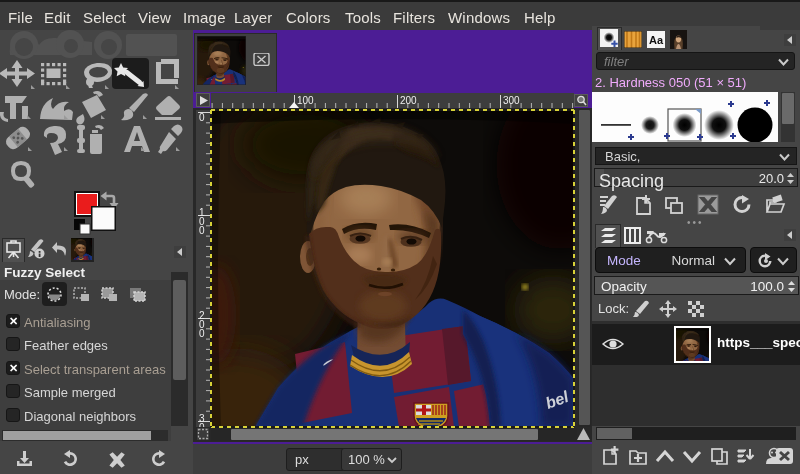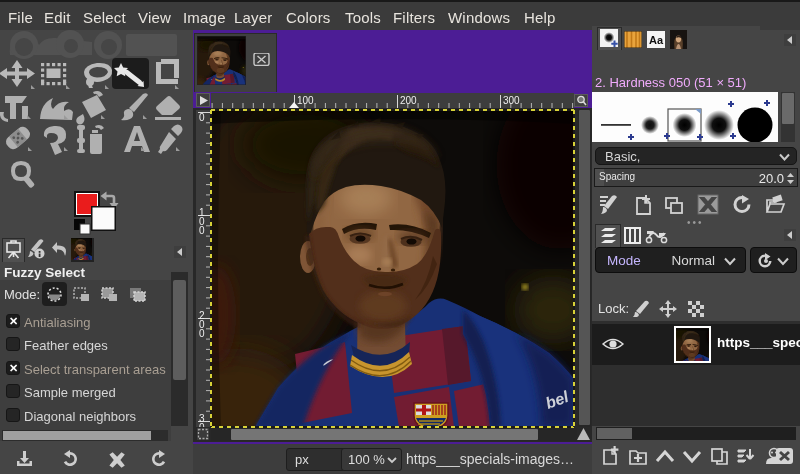--- a/index.html
+++ b/index.html
@@ -503,21 +503,20 @@
         <svg class="abs" style="right:4px;top:8px" width="10" height="8">
           <path d="M1 1 l4 4 4-4" stroke="#ccc" stroke-width="1.8" fill="none"></path>
         </svg>
       </div>
 <div class="combo" style="left:148px;top:418px;width:61px;height:23px;background:#383838">
         <span style="position:absolute;left:6px;top:3px">100 %</span>
         <svg class="abs" style="right:4px;top:8px" width="10" height="8">
           <path d="M1 1 l4 4 4-4" stroke="#ccc" stroke-width="1.8" fill="none"></path>
         </svg>
       </div>
-<div class="abs" style="left:213px;top:421px;font-size:14px;color:#d8d8d8">https___specials-images…</div>
 </div>
 <div id="rightcol">
 
 <div class="abs" style="left:5px;top:1px;width:25px;height:23px;background:#505050;border:1px solid #2a2a2a;border-bottom:none"></div>
 <svg class="abs" style="left:8px;top:3px" width="19" height="19">
         <rect x="0" y="0" width="18" height="18" fill="#f2f2f2"></rect>
         <circle cx="9" cy="8.5" r="5.5" fill="url(#softdot)"></circle>
         <path d="M13.5 11.5 v2.2 h-2.2 v2 h2.2 v2.2 h2 v-2.2 h2.2 v-2 h-2.2 v-2.2 Z" fill="#3752a8"></path>
       </svg>
 <svg class="abs" style="left:32px;top:5px" width="18" height="17">
@@ -533,20 +532,26 @@
         <rect width="17" height="19" fill="#171310"></rect>
         <path d="M4.5 19 Q3 7 8.5 5 Q14 7 12.5 19 Z" fill="#59402a"></path>
         <ellipse cx="8.5" cy="9" rx="2.6" ry="3.4" fill="#cfa57d"></ellipse>
         <path d="M6 19 Q7 14 8.5 14 Q10 14 11 19 Z" fill="#b89274"></path>
         <path d="M6.5 6 Q8.5 4.5 11 6 L11 8 Q8.5 6.5 6.5 8 Z" fill="#2e2118"></path>
       </svg>
 <svg class="abs" style="left:192px;top:8px" width="12" height="12">
         <rect width="12" height="12" fill="#3e3e3e"></rect>
         <path d="M8 2 v8 l-5-4 Z" fill="#ccc"></path>
       </svg>
+<div class="abs" style="left:4px;top:26px;width:199px;height:18px;background:#242424;border-radius:3px;border:1px solid #151515">
+ <span style="position:absolute;left:7px;top:1px;font-style:italic;font-size:13px;color:#808080">filter</span>
+ <svg class="abs" style="right:5px;top:5px" width="11" height="9">
+          <path d="M1 1.5 l4.5 5 4.5-5" stroke="#c9c9c9" stroke-width="2" fill="none"></path>
+        </svg>
+</div>
 <div class="abs" style="left:3px;top:49px;font-size:13px;color:#f0abfc">2. Hardness 050 (51 × 51)</div>
 <div class="abs" style="left:0;top:66px;width:186px;height:50px;background:#fdfdfd">
 <svg width="186" height="50">
  <rect x="9" y="32" width="30" height="1.8" fill="#333"></rect>
  <circle cx="58" cy="33" r="9" fill="url(#softdot)" opacity=".95"></circle>
  <circle cx="92.5" cy="33" r="12" fill="url(#softdot)"></circle>
  <rect x="76" y="17" width="33" height="32" fill="none" stroke="#555" stroke-width="1.2"></rect>
  <path d="M103 17 l6 0 0 5 Z" fill="#7a9ac8"></path>
  <circle cx="127" cy="33" r="15" fill="url(#softdot)"></circle>
  <circle cx="163" cy="33" r="17.5" fill="#000"></circle>
@@ -556,29 +561,29 @@
             <use href="#pl" x="-100" y="33"></use>
             <use href="#pl" x="-64" y="32"></use>
             <use href="#pl" x="-31" y="33"></use>
             <use href="#pl" x="2" y="32"></use>
           </g>
 </svg>
 </div>
 <div class="abs" style="left:189px;top:66px;width:14px;height:50px;background:#333">
         <div class="abs" style="left:1px;top:1px;width:12px;height:31px;background:#6a6a6a;border-radius:1px"></div>
       </div>
-<div class="abs" style="left:3px;top:121px;width:202px;height:18px;background:#242424;border-radius:5px;border:1px solid #151515">
+<div class="abs" style="left:3px;top:121px;width:202px;height:18px;background:#242424;border-radius:0;border:1px solid #151515">
  <span style="position:absolute;left:9px;top:1px;font-size:13px;color:#d5d5d5">Basic,</span>
  <svg class="abs" style="right:6px;top:5px" width="11" height="9">
           <path d="M1 1.5 l4.5 5 4.5-5" stroke="#c9c9c9" stroke-width="2" fill="none"></path>
         </svg>
 </div>
 <div class="abs" style="left:2px;top:142px;width:204px;height:19px;background:#3f3f3f;border:1px solid #1a1a1a">
  <div class="abs" style="left:0;top:0;width:9px;height:17px;background:#4e4e4e"></div>
- <span style="position:absolute;left:4px;top:2px;font-size:10px;color:#e8e8e8">Spacing</span>
+ <span style="position:absolute;left:4px;top:2px;font-size:18px;color:#e8e8e8">Spacing</span>
  <span style="position:absolute;right:13px;top:2px;font-size:13px;color:#e8e8e8">20.0</span>
  <svg class="abs" style="right:2px;top:3px" width="9" height="13">
           <path d="M1 5 l3.5-4 3.5 4Z M1 8 l3.5 4 3.5-4Z" fill="#ccc"></path>
         </svg>
 </div>
 <g></g>
 <svg class="abs" style="left:6px;top:168px" width="22" height="22">
         <g fill="#d2d2d2">
           <path d="M14 2 q3-2 5 1 l-9 12 -4-3 Z"></path>
           <path d="M5 13 q3 0 4 3 q0 3-6 4 q2-2 2-7 Z"></path>
@@ -641,20 +646,27 @@
         </svg>
 </div>
 <div class="abs" style="left:158px;top:221px;width:47px;height:26px;background:#1f1f1f;border-radius:4px;border:1px solid #0d0d0d">
  <svg class="abs" style="left:5px;top:4px" width="18" height="18">
           <path d="M9 2.5 a 6.5 6.5 0 1 0 6.5 6.5 l-2.6 0 a 4 4 0 1 1-4-4 Z" fill="#d0d0d0"></path>
           <path d="M9 1 l5.5 3.5 -5.5 3.8 Z" fill="#d0d0d0"></path>
           <circle cx="10" cy="9" r="2" fill="#d0d0d0"></circle>
         </svg>
  <svg class="abs" style="right:6px;top:9px" width="13" height="10">
           <path d="M1 1.5 l5 5.5 5-5.5" stroke="#ccc" stroke-width="2" fill="none"></path>
+        </svg>
+</div>
+<div class="abs" style="left:2px;top:250px;width:205px;height:19px;background:#555555;border:1px solid #1a1a1a">
+ <span style="position:absolute;left:6px;top:2px;font-size:13.5px;color:#f0f0f0">Opacity</span>
+ <span style="position:absolute;right:14px;top:2px;font-size:13.5px;color:#f0f0f0">100.0</span>
+ <svg class="abs" style="right:2px;top:3px" width="9" height="13">
+          <path d="M1 5 l3.5-4 3.5 4Z M1 8 l3.5 4 3.5-4Z" fill="#ddd"></path>
         </svg>
 </div>
 <div class="abs" style="left:6px;top:275px;font-size:13px;color:#e2e2e2">Lock:</div>
 <svg class="abs" style="left:40px;top:274px" width="18" height="17">
         <path d="M13 1 q3-1 4 2 l-9 11 -4-3 Z" fill="#d0d0d0"></path>
         <path d="M3 12 q3 0 4 3 q-1 3-6 2 q2-2 2-5 Z" fill="#d0d0d0"></path>
       </svg>
 <svg class="abs" style="left:66px;top:273px" width="20" height="19">
         <path d="M10 1 l3 4 h-2 v4 h4 v-2 l4 3 -4 3 v-2 h-4 v4 h2 l-3 4 -3-4 h2 v-4 h-4 v2 l-4-3 4-3 v2 h4 v-4 h-2 Z" fill="#d0d0d0"></path>
       </svg>

